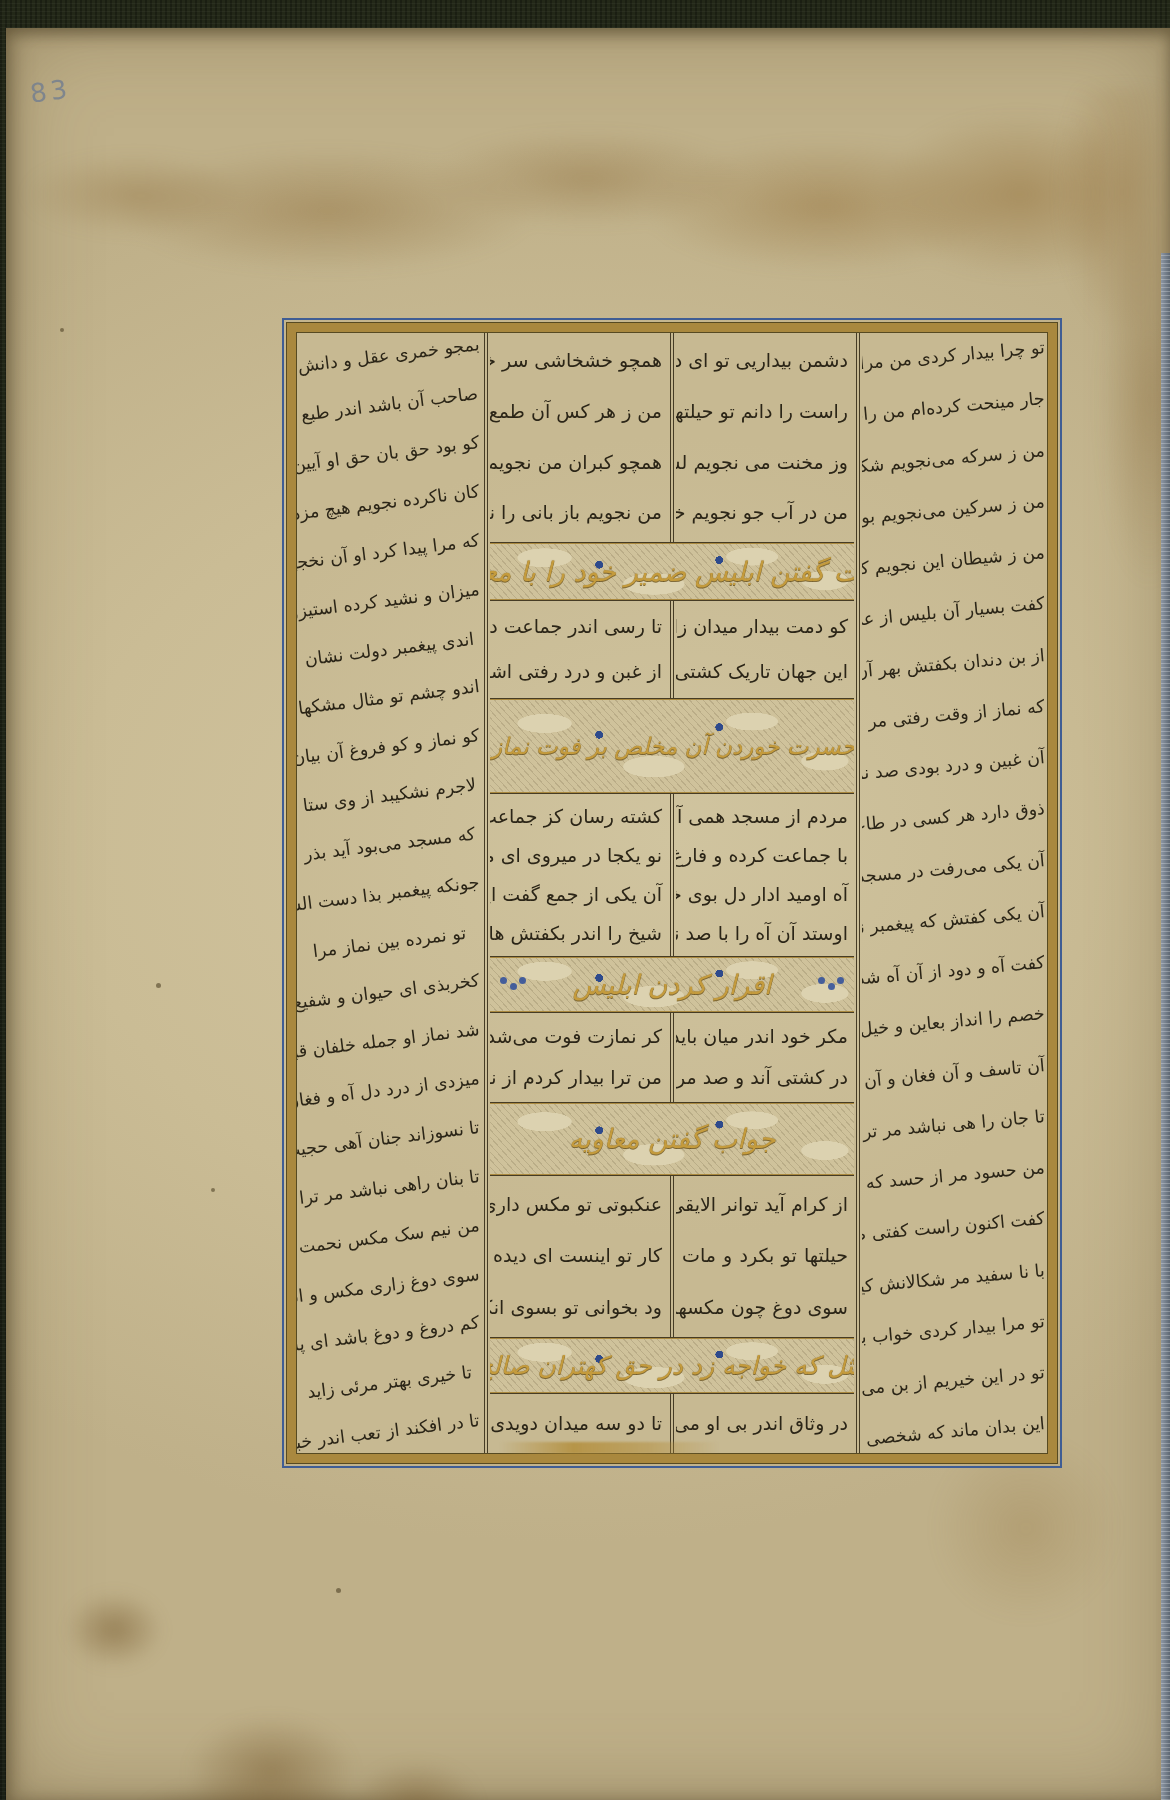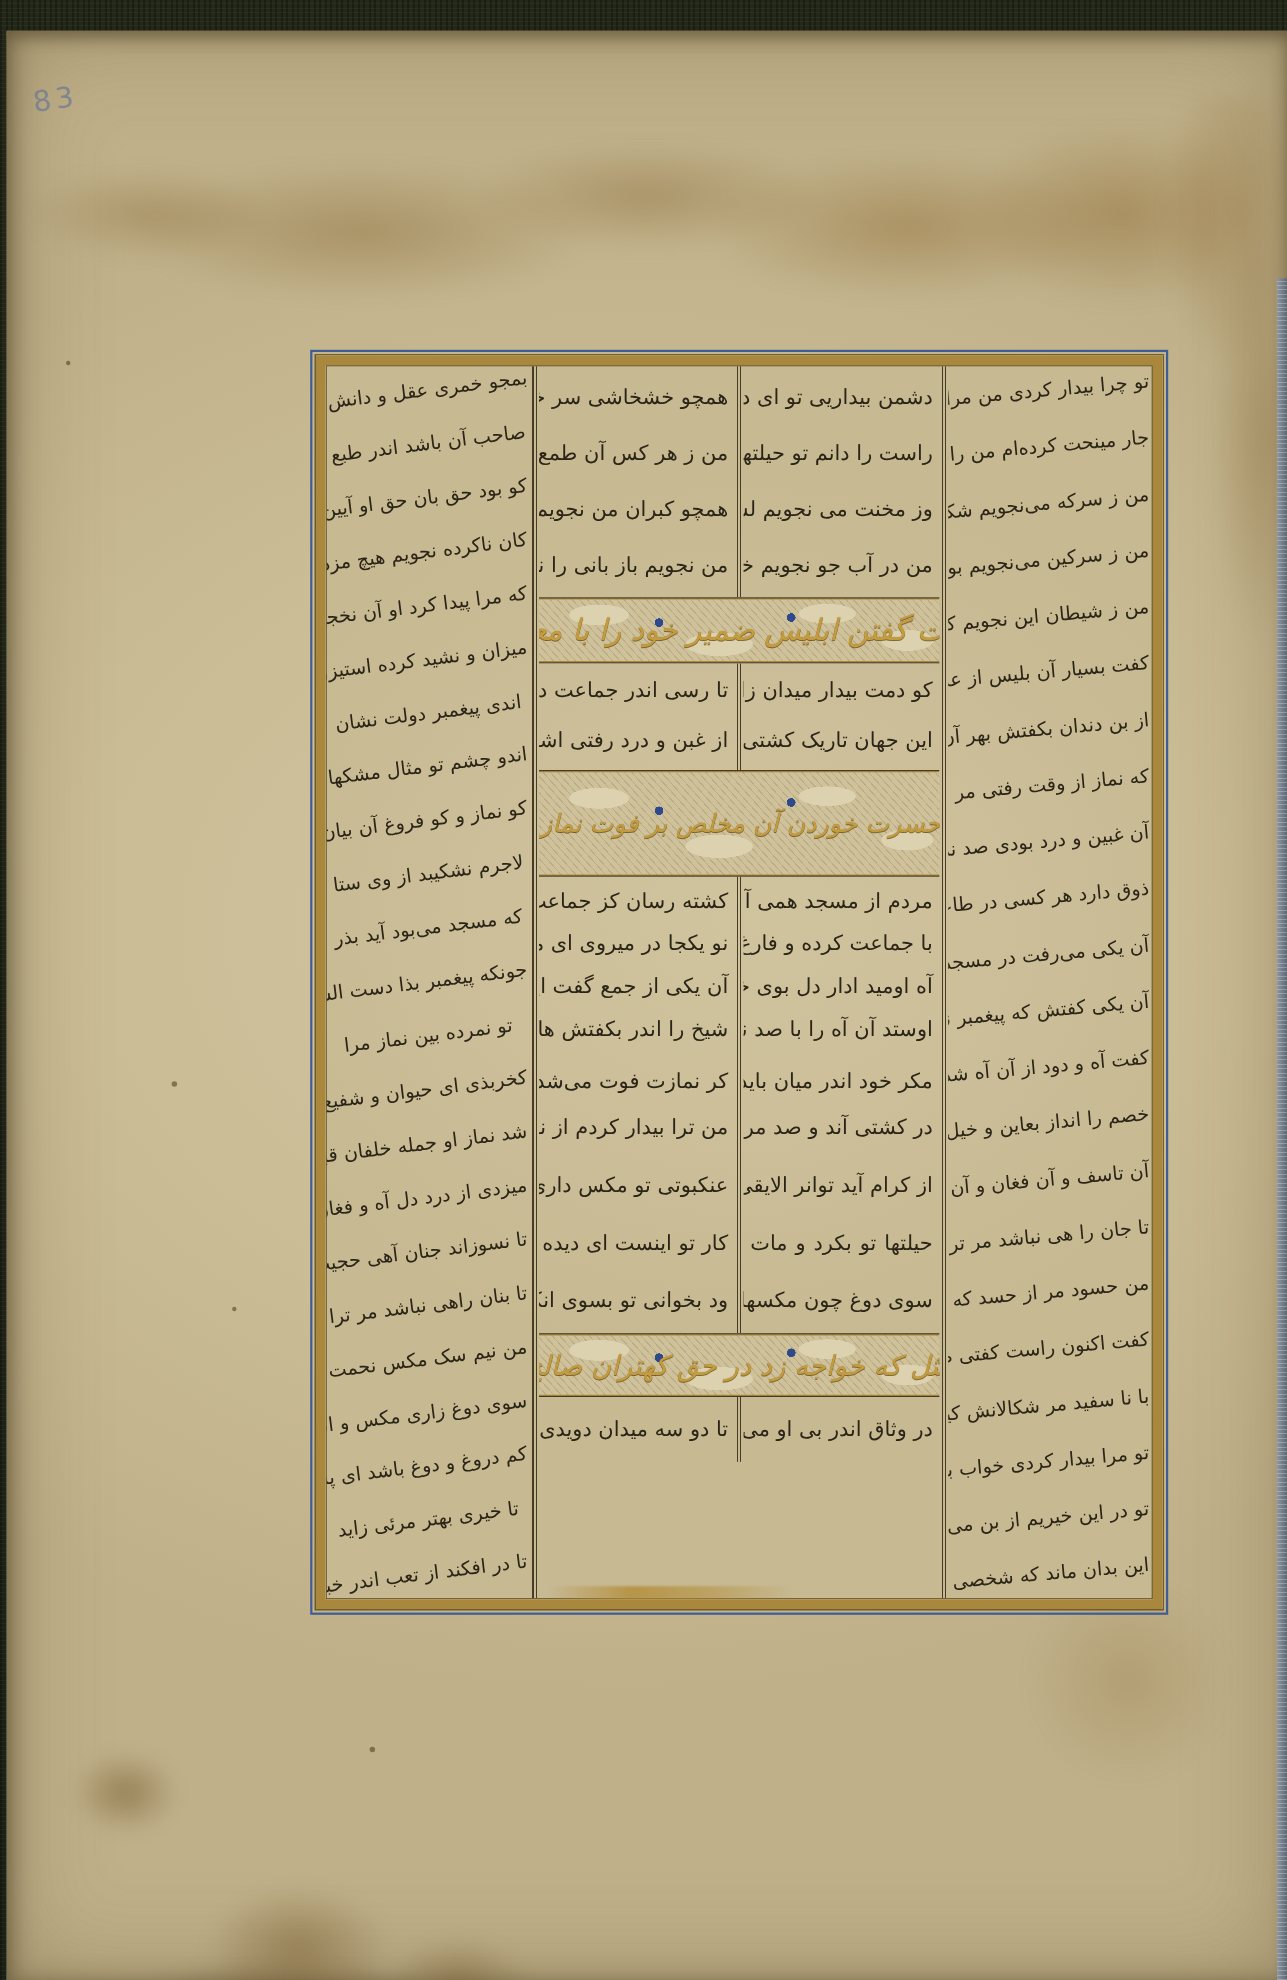--- a/index.html
+++ b/index.html
@@ -251,35 +251,51 @@
           <div class="vdiv"></div>
           <div class="mcell">
 
           <div class="mline">مردم از مسجد همی آمد برون</div>
               <div class="mline">با جماعت کرده و فارغ شد</div>
               <div class="mline">آه اومید ادار دل بوی خون</div>
               <div class="mline">اوستد آن آه را با صد نیاز</div>
             </div>
         </div>
 
+        <div class="hband h3">
+          <span class="floret fl">
+              <i></i>
+              <i></i>
+              <i></i>
+            </span>
+          <span class="htext">اقرار کردن ابلیس</span>
+          <span class="floret fr">
+              <i></i>
+              <i></i>
+              <i></i>
+            </span>
+        </div>
 
         <div class="msection s4">
           <div class="mcell">
 
           <div class="mline">کر نمازت فوت می‌شد آن زمان</div>
               <div class="mline">من ترا بیدار کردم از نهیب</div>
             </div>
           <div class="vdiv"></div>
           <div class="mcell">
 
           <div class="mline">مکر خود اندر میان باید نهم</div>
               <div class="mline">در کشتی آند و صد مراز کو</div>
             </div>
         </div>
 
+        <div class="hband h4">
+          <span class="htext">جواب گفتن معاویه</span>
+        </div>
 
         <div class="msection s5">
           <div class="mcell">
 
           <div class="mline">عنکبوتی تو مکس داری شکار</div>
               <div class="mline">کار تو اینست ای دیده بعین</div>
               <div class="mline">ود بخوانی تو بسوی انکبین</div>
             </div>
           <div class="vdiv"></div>
           <div class="mcell">

